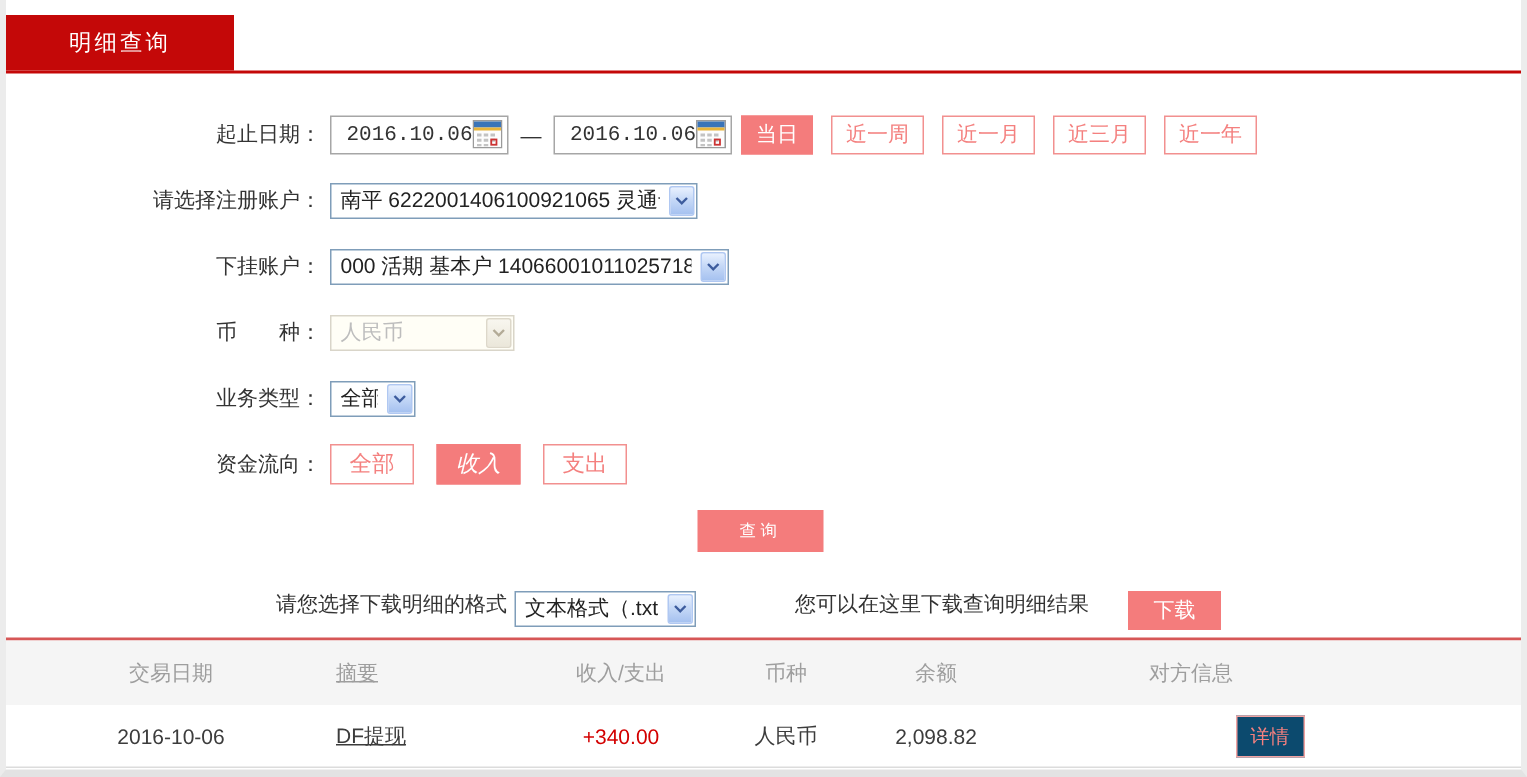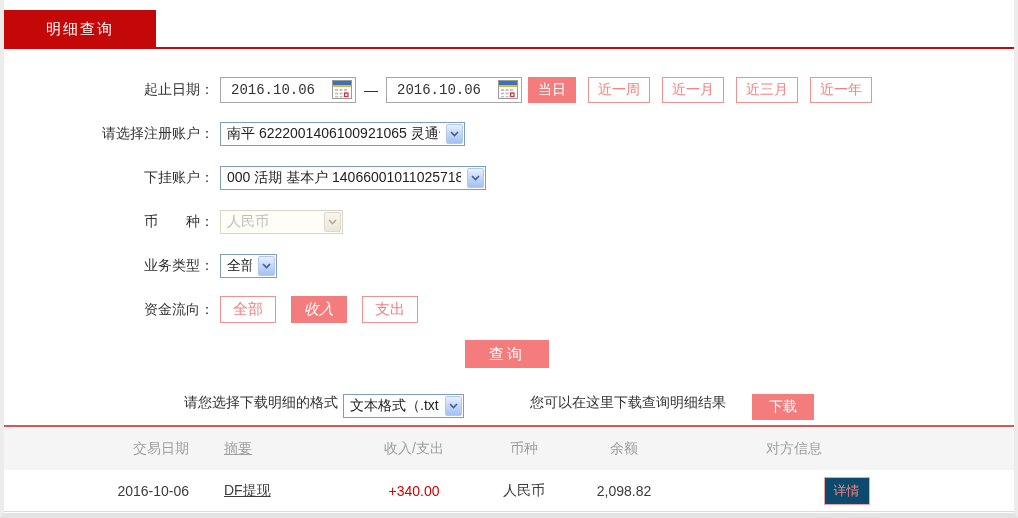--- a/index.html
+++ b/index.html
@@ -24,21 +24,21 @@
     letter-spacing:2px; cursor:pointer;
   }
   .red-line { height:2px; background:#c40808; }
 
   
   .form { padding-top:27px; }
   .frow { display:flex; align-items:center; height:27px; margin-bottom:17px; }
   .flabel { width:210px; flex:none; text-align:right; font-size:14px; color:#333; margin-right:6px; white-space:pre; }
 
   .date-box {
-    display:flex; align-items:center; width:136px; height:26px;
+    display:flex; align-items:center; width:119px; height:26px;
     border:1px solid #a6a6a6; background:#fff; padding:0 3px 0 10px; cursor:text;
   }
   .date-text { flex:1; font-size:14px; color:#333; font-family:"Liberation Mono","DejaVu Sans Mono",monospace; }
   .dash { margin:0 8px; color:#333; font-size:14px; }
 
   .qbtn {
     display:inline-flex; align-items:center; justify-content:center;
     height:26px; padding:0 9px; margin-left:12px; font-size:14px; cursor:pointer;
     background:#fff; border:1px solid #f2908f; color:#f4807f; white-space:nowrap;
   }
@@ -70,38 +70,38 @@
   .flowbtn {
     display:inline-flex; align-items:center; justify-content:center;
     height:27px; padding:0 12px; margin-right:15px; font-size:15px; cursor:pointer;
     background:#fff; border:1px solid #f2908f; color:#f4807f;
   }
   .flowbtn.active { background:#f47c7c; border-color:#f47c7c; color:#fff;font-style:italic; }
 
   .query-btn {
     display:block; width:84px; height:28px; line-height:28px; text-align:center;
     margin-left:461px; margin-top:3px; background:#f47c7c; color:#fff;
-    font-size:15px; letter-spacing:3px; cursor:pointer;
+    font-size:11px; letter-spacing:3px; cursor:pointer;
   }
 
   .dlrow { display:flex; align-items:flex-start; height:26px; margin-top:26px; }
   .dl-label { margin-left:180px; font-size:14px; color:#333; margin-right:5px; }
   .dl-hint { margin-left:66px; font-size:14px; color:#333; }
   .dl-btn {
     display:inline-flex; align-items:center; justify-content:center;
     width:62px; height:26px; margin-left:26px; background:#f47c7c; color:#fff;
     font-size:14px; cursor:pointer;
   }
 
   .sep-line { height:2px; background:#d65757; margin-top:5px; }
 
   
   .thead { display:flex; align-items:center; height:43px; background:#f5f5f5; }
   .trow  { display:flex; align-items:center; height:42px; background:#fff; border-bottom:1px solid #dcdcdc; }
-  .c1 { width:185px; padding-left:35px; text-align:right; }
+  .c1 { width:185px; padding-left:35px; text-align:center; }
   .c2 { width:160px; padding-left:35px; text-align:left;text-decoration:underline; }
   .c3 { width:130px; text-align:center; }
   .c4 { width:90px;  text-align:center; }
   .c5 { width:110px; text-align:center; }
   .c6 { width:230px; text-align:center; }
   .c7 { flex:1; text-align:center; }
   .thead > div { font-size:14px; color:#9e9e9e; }
   .trow  > div { font-size:14px; color:#3c3c3c; }
   .amt { color:#d30000 !important; }
   .detail-btn {

